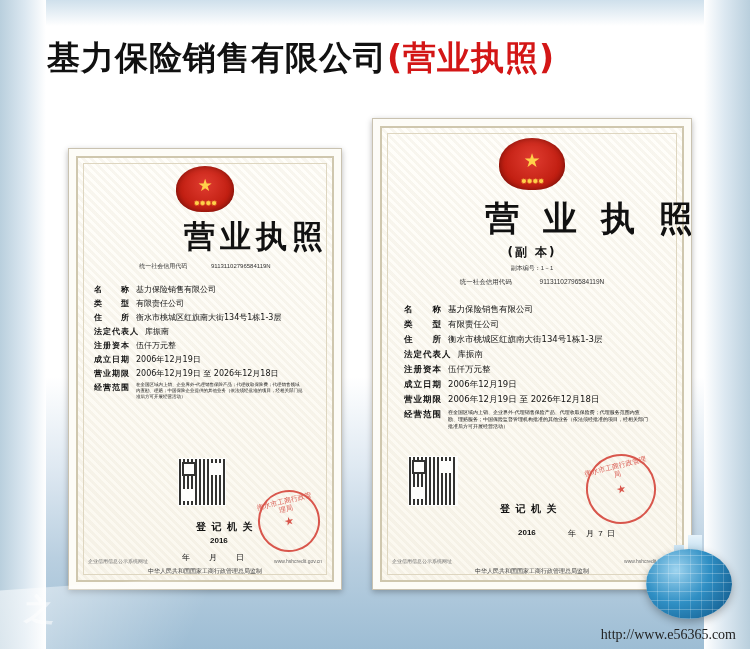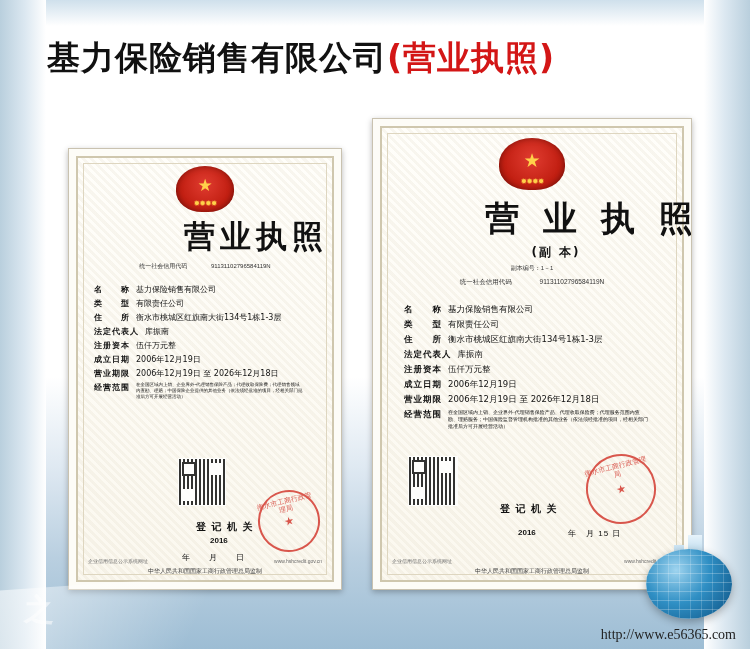--- a/index.html
+++ b/index.html
@@ -246,21 +246,21 @@
   </div>
 
   <div class="cert" style="left:372px;top:118px;width:318px;height:470px;">
     <div class="inner">
       <div class="emblem" style="top:10px;width:66px;height:52px;border-radius:50% 50% 45% 45%;">
         <span class="star" style="font-size:19px;">★</span>
         <span class="wheat">✹✹✹✹</span>
       </div>
 
       <div class="big-title" style="top:68px;font-size:34px;letter-spacing:6px;padding-left:9px;">营 业 执 照</div>
-      <div class="sub-title" style="top:116px;font-size:12px;letter-spacing:2px;padding-left:24px;">(副 本)</div>
+      <div class="sub-title" style="top:116px;font-size:12px;letter-spacing:2px;">(副 本)</div>
 
       <div class="code-line" style="top:136px;font-size:6px;">副本编号：1－1</div>
       <div class="code-line" style="top:150px;font-size:6.5px;">
         <span>统一社会信用代码</span>
         <span style="margin-left:26px;">91131102796584119N</span>
       </div>
 
       <div class="rows" style="left:22px;top:176px;width:282px;font-size:8.5px;">
         <div class="row">
             <span class="lbl">名　　称</span>
@@ -293,21 +293,21 @@
         <div class="row" style="margin-top:2px;">
           <span class="lbl">经营范围</span>
           <span class="val scope" style="font-size:5px;width:200px;">在全国区域内上销、企业界外-代理销售保险产品、代理收取保险费；代理服务范围内查勘、理赔服务；中国保险监督管理机构批准的其他业务（依法须经批准的项目，经相关部门批准后方可开展经营活动）</span>
         </div>
       </div>
 
       <div class="qr" style="left:26px;top:328px;width:48px;height:48px;"></div>
 
       <div class="reg" style="left:118px;top:374px;font-size:10px;">登 记 机 关</div>
       <div class="reg-year" style="left:136px;top:400px;font-size:8px;">2016</div>
-      <div class="date-line" style="left:186px;top:400px;font-size:8px;">年　月 15 日</div>
+      <div class="date-line" style="left:186px;top:400px;font-size:8px;">年　月 7 日</div>
 
       <div class="stamp" style="right:26px;top:326px;width:66px;height:66px;">
         <span class="s-star">★</span>
         <span style="position:absolute;top:6px;left:0;width:100%;">衡水市工商行政管理局</span>
       </div>
 
       <div class="foot" style="bottom:16px;">
         <span>企业信用信息公示系统网址</span>
         <span>www.hshcredit.gov.cn</span>
       </div>

